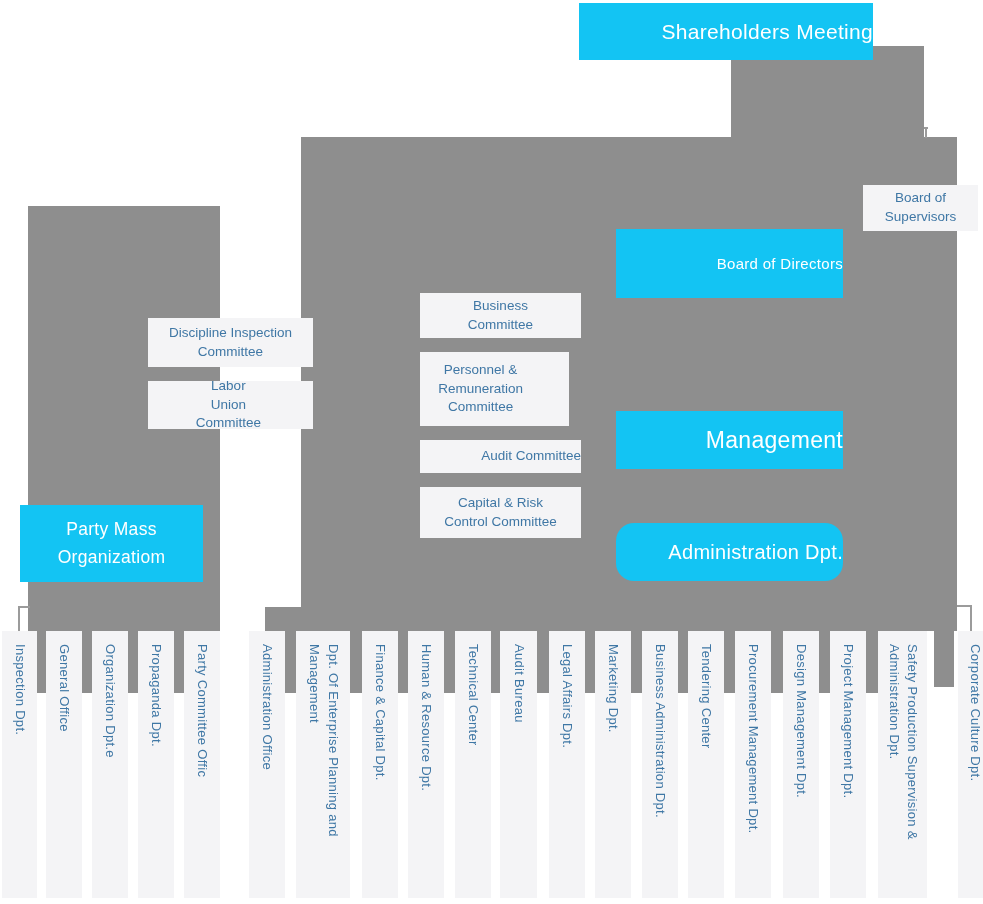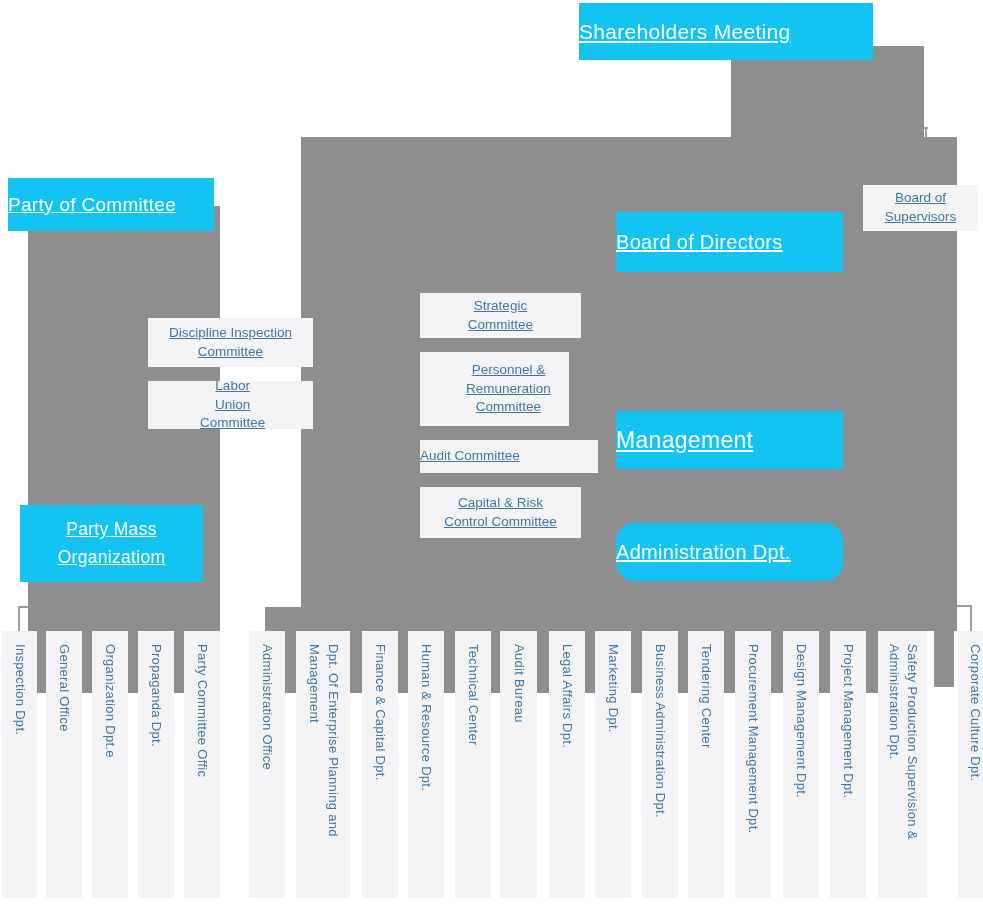--- a/index.html
+++ b/index.html
@@ -5,37 +5,37 @@
   html,body{margin:0;padding:0;background:#ffffff;}
   .stage{
     position:relative;width:983px;height:904px;overflow:hidden;background:#ffffff;
     font-family:"Liberation Sans", sans-serif;
   }
   
   .gray{position:absolute;background:#8E8E8E;}
   .thin{position:absolute;background:#9B9B9B;}
   
   .node{
-    position:absolute;display:flex;align-items:center;justify-content:flex-start;
-    text-align:center;box-sizing:border-box;text-decoration:underline;
+    position:absolute;display:flex;align-items:center;justify-content:flex-end;
+    text-align:center;box-sizing:border-box;
   }
   .cyan{background:#13C4F3;color:#ffffff;letter-spacing:0.3px;}
   .lite{background:#F4F4F6;color:#3F77A5;font-size:13.5px;line-height:1.38;}
   .n-share{left:579px;top:3px;width:294px;height:57px;font-size:21px;}
   .n-party{left:8px;top:178px;width:206px;height:53px;font-size:19px;}
-  .n-bod{left:616px;top:212px;width:227px;height:60px;font-size:20px;}
+  .n-bod{left:616px;top:229px;width:227px;height:69px;font-size:15px;}
   .n-mgmt{left:616px;top:411px;width:227px;height:58px;font-size:23px;}
   .n-admin{left:616px;top:523px;width:227px;height:58px;font-size:20px;border-radius:18px;}
   .n-pmass{left:20px;top:505px;width:183px;height:77px;font-size:17.5px;line-height:1.55;padding:0 20px;}
   .n-bos{left:863px;top:149px;width:115px;height:46px;padding:0 12px;margin-top:36px;}
   .n-disc{left:148px;top:318px;width:165px;height:49px;padding:0 10px;}
   .n-labor{left:148px;top:381px;width:165px;height:48px;padding:0 52px;}
   .n-strat{left:420px;top:293px;width:161px;height:45px;padding:0 40px;}
   .n-pers{left:420px;top:352px;width:149px;height:74px;padding:0 46px;}
-  .n-audit{left:420px;top:440px;width:178px;height:33px;}
+  .n-audit{left:420px;top:440px;width:161px;height:33px;}
   .n-cap{left:420px;top:487px;width:161px;height:51px;padding:4px 20px;}
   
   .dept{
     position:absolute;top:631px;height:267px;background:#F4F4F6;
     display:flex;justify-content:center;box-sizing:border-box;padding-top:13px;
   }
   .vtext{
     writing-mode:vertical-rl;text-orientation:mixed;
     color:#3F77A5;font-size:13px;line-height:1.45;letter-spacing:0.3px;
   }
@@ -74,23 +74,20 @@
   <div class="thin" style="left:18px;top:606px;width:12px;height:2px;"></div>
   <div class="thin" style="left:18px;top:606px;width:2px;height:25px;"></div>
   <div class="thin" style="left:957px;top:605px;width:15px;height:2px;"></div>
   <div class="thin" style="left:970px;top:605px;width:2px;height:26px;"></div>
   <div class="thin" style="left:924px;top:127px;width:4px;height:2px;"></div>
   <div class="thin" style="left:925px;top:127px;width:2px;height:11px;"></div>
 
   <div class="node cyan n-share">
     <span>Shareholders Meeting</span>
   </div>
-  <div class="node cyan n-party">
-    <span>Party of Committee</span>
-  </div>
   <div class="node cyan n-bod">
     <span>Board of Directors</span>
   </div>
   <div class="node cyan n-mgmt">
     <span>Management</span>
   </div>
   <div class="node cyan n-admin">
     <span>Administration Dpt.</span>
   </div>
   <div class="node cyan n-pmass">
@@ -100,21 +97,21 @@
   <div class="node lite n-bos">
     <span>Board of Supervisors</span>
   </div>
   <div class="node lite n-disc">
     <span>Discipline Inspection Committee</span>
   </div>
   <div class="node lite n-labor">
     <span>Labor Union Committee</span>
   </div>
   <div class="node lite n-strat">
-    <span>Strategic Committee</span>
+    <span>Business Committee</span>
   </div>
   <div class="node lite n-pers">
     <span>Personnel &amp; Remuneration Committee</span>
   </div>
   <div class="node lite n-audit">
     <span>Audit Committee</span>
   </div>
   <div class="node lite n-cap">
     <span>Capital &amp; Risk Control Committee</span>
   </div>

